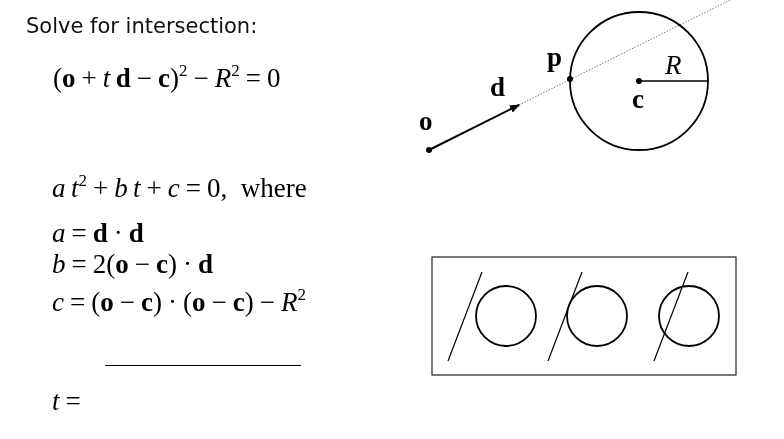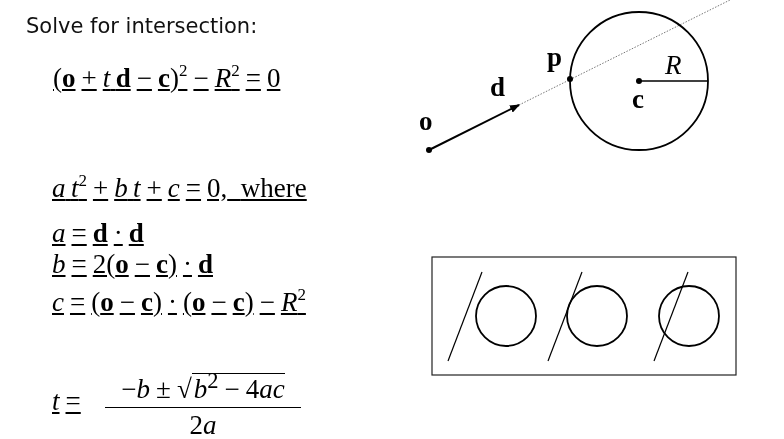--- a/index.html
+++ b/index.html
@@ -4,21 +4,21 @@
 <style>
   html, body { margin: 0; padding: 0; background: #ffffff; }
   body { width: 784px; height: 439px; position: relative; overflow: hidden; color: #000; }
   .heading {
     position: absolute; left: 26px; top: 10px;
     font-family: "DejaVu Sans", sans-serif; font-size: 21px; line-height: 32px;
     color: #111;
   }
   .eq {
     position: absolute; white-space: nowrap;
-    font-family: "Liberation Serif", "DejaVu Serif", serif; font-size: 27px; line-height: 32px; text-decoration: underline;
+    font-family: "Liberation Serif", "DejaVu Serif", serif; font-size: 27px; line-height: 32px;
   }
   .eq i { font-style: italic; }
   .eq b { font-weight: bold; }
   .eq sup { font-size: 17px; vertical-align: 11px; line-height: 0; }
   .op { padding: 0 6px; }
   .frac { position: absolute; left: 105px; top: 364px; width: 196px; text-align: center;
     font-family: "Liberation Serif", "DejaVu Serif", serif; font-size: 27px; }
   .frac .num { line-height: 34px; }
   .frac .bar { border-top: 1.5px solid #000; margin: 1px 0 2px 0; }
   .frac .den { line-height: 30px; }
@@ -48,27 +48,21 @@
 </div>
 
 <div class="eq" style="left:52px; top:286px;">
   <i>c</i><span class="op">=</span><span>(</span><b>o</b><span class="op">−</span><b>c</b><span>)</span><span class="op">·</span><span>(</span><b>o</b><span class="op">−</span><b>c</b><span>)</span><span class="op">−</span><i>R</i><sup>2</sup>
 </div>
 
 <div class="eq" style="left:52px; top:385px;">
   <i>t</i><span class="op">=</span>
 </div>
 <div class="frac">
-  <div class="num">
-    <span>−</span><i>b</i><span class="op">±</span><span>√</span><span class="sqrt"><i>b</i><sup>2</sup><span class="op">−</span><span>4</span><i>ac</i></span>
-  </div>
   <div class="bar"></div>
-  <div class="den">
-    <span>2</span><i>a</i>
-  </div>
 </div>
 
 <svg width="784" height="439" viewBox="0 0 784 439">
   <defs>
     <marker id="arrowhead" markerWidth="10" markerHeight="8" refX="9" refY="4" orient="auto" markerUnits="userSpaceOnUse">
       <path d="M0,0 L10,4 L0,8 z" fill="#000"></path>
     </marker>
   </defs>
 
   <line x1="519" y1="105" x2="730" y2="0" stroke="#777" stroke-width="1" stroke-dasharray="1.5,1.5"></line>

